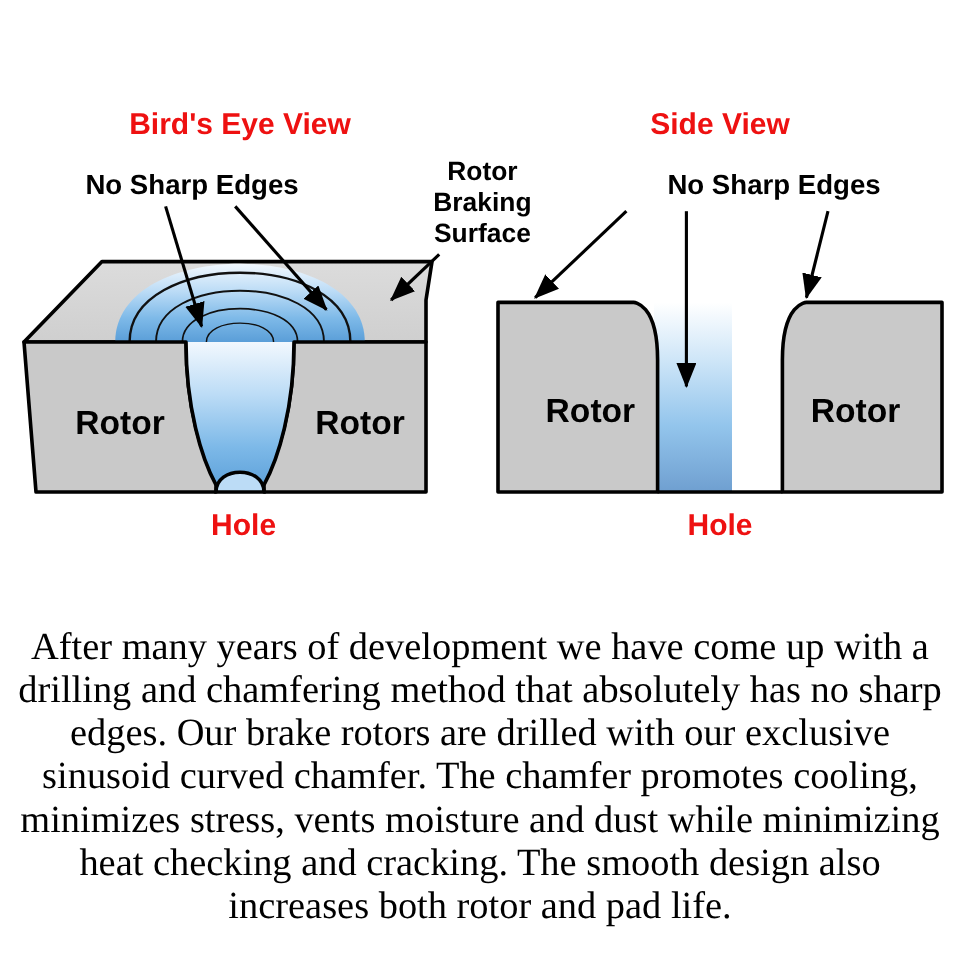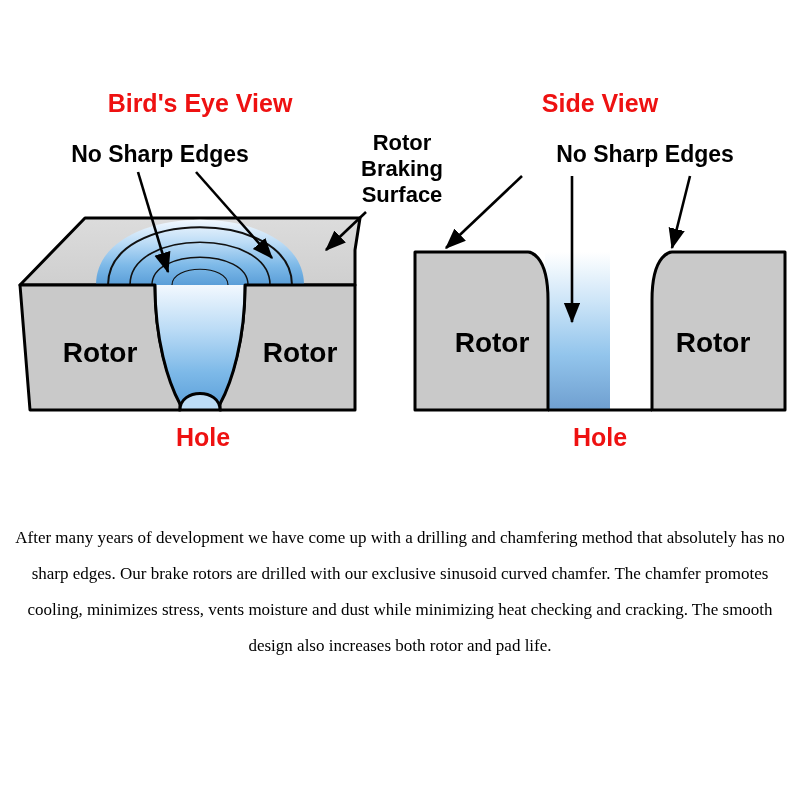--- a/index.html
+++ b/index.html
@@ -27,21 +27,21 @@
     width: 800px;
     height: 480px;
   }
   .caption {
     position: absolute;
     left: 0;
     top: 520px;
     width: 800px;
     text-align: center;
     font-family: "Liberation Serif", serif;
-    font-size: 17px;
+    font-size: 32px;
     line-height: 36px;
     color: #000000;
     padding: 0 8px;
     box-sizing: border-box;
   }
   text {
     font-family: "Liberation Sans", sans-serif;
     font-weight: bold;
   }
   .t-red {

